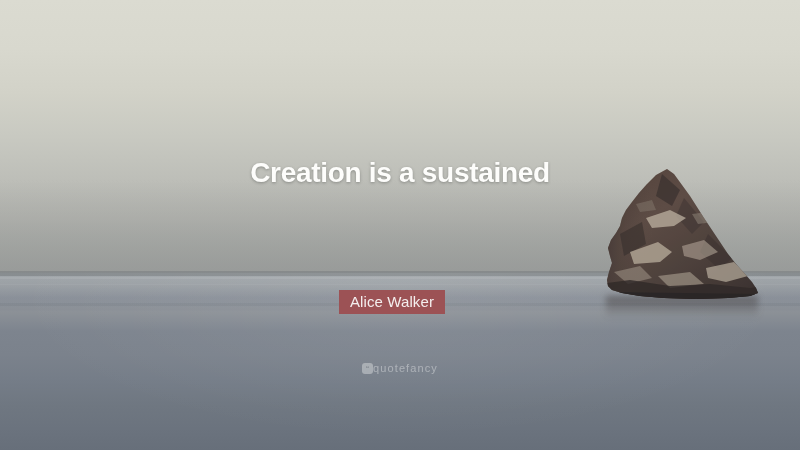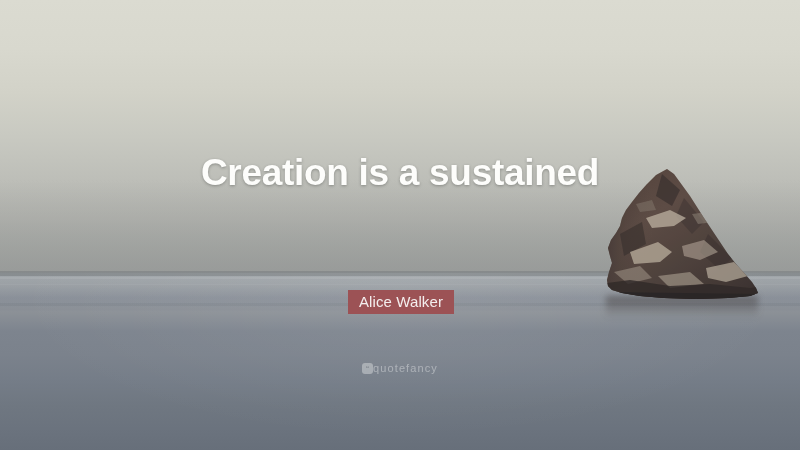--- a/index.html
+++ b/index.html
@@ -99,31 +99,31 @@
     filter:blur(3px);
   }
 
   
   .quote-block {
     position:absolute;
     left:0; top:148px; width:800px;
     text-align:center;
     color:#fdfdfb;
     font-weight:bold;
-    font-size:37px;
+    font-size:28px;
     line-height:50px;
     letter-spacing:-0.3px;
     text-shadow:0 1px 3px rgba(40,42,40,0.35);
   }
   .quote-line { display:block; }
 
   
   .author-badge {
     position:absolute;
-    left:348px; top:290px;
+    left:339px; top:290px;
     padding:3px 11px 4px 11px;
     background:#9c5255;
     color:#f4eeee;
     font-size:15px;
     line-height:17px;
     letter-spacing:0.1px;
     white-space:nowrap;
   }
 
   

